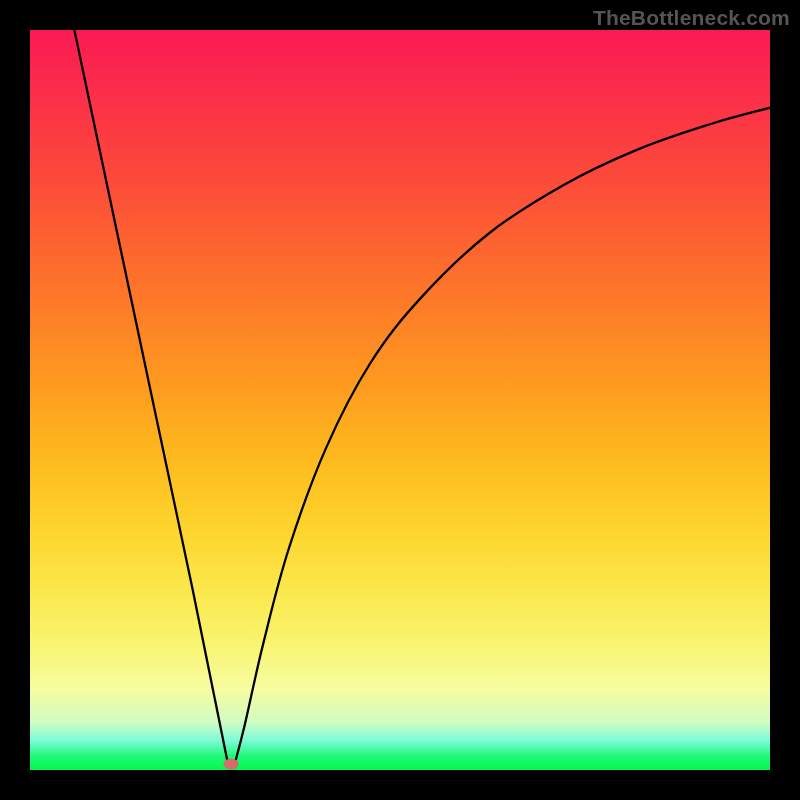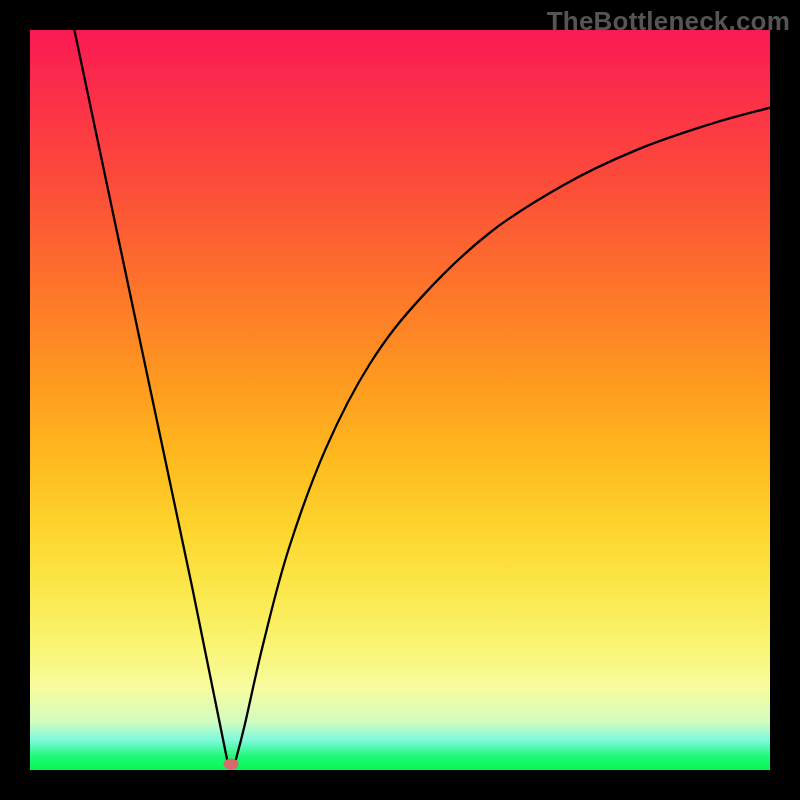--- a/index.html
+++ b/index.html
@@ -15,21 +15,21 @@
     position: relative;
     width: 800px;
     height: 800px;
     background: #000;
   }
   .watermark {
     position: absolute;
     top: 6px;
     right: 10px;
     color: #555;
-    font-size: 26px;
+    font-size: 21px;
     font-weight: 600;
     letter-spacing: 0.2px;
     user-select: none;
   }
   .plot {
     position: absolute;
     left: 30px;
     top: 30px;
     width: 740px;
     height: 740px;

